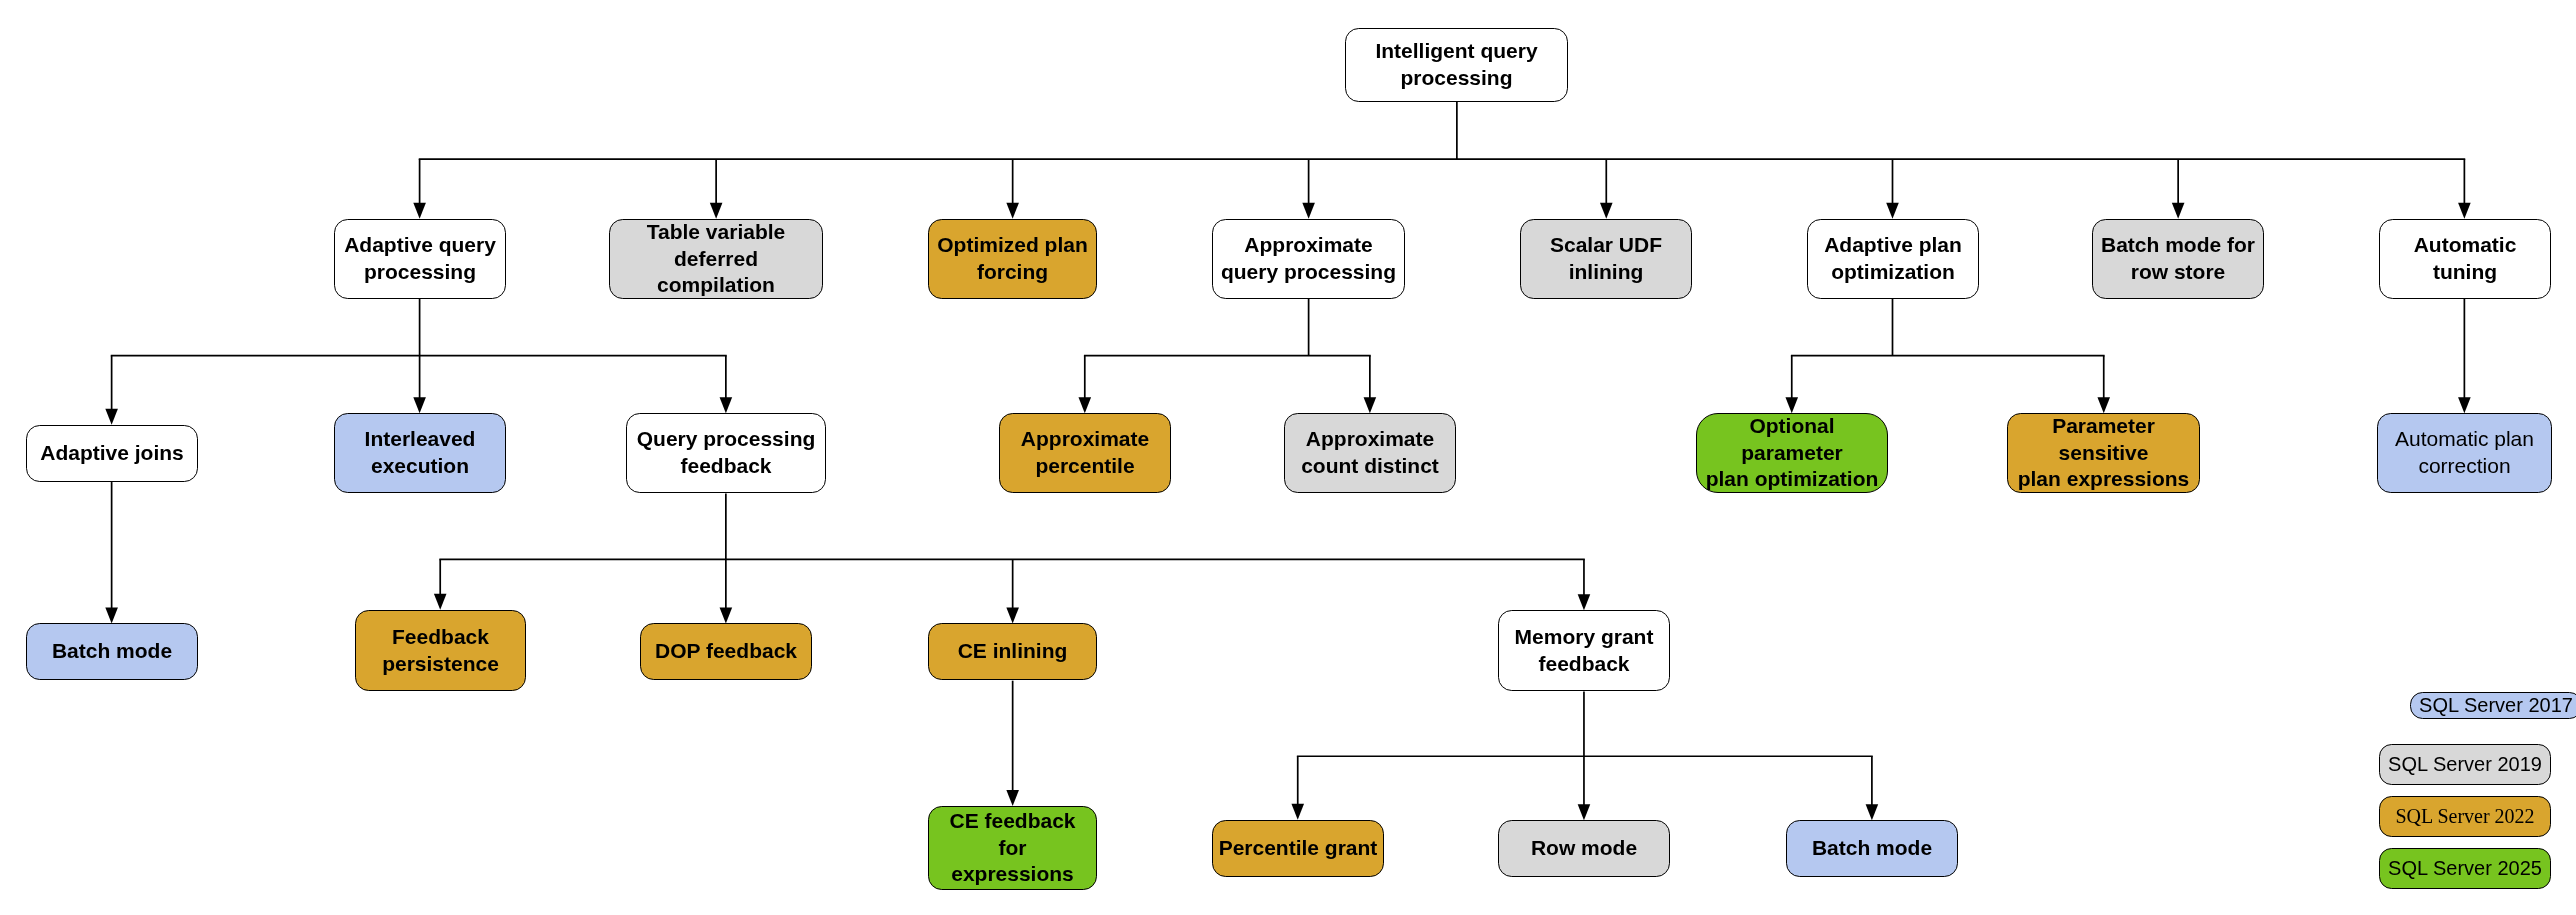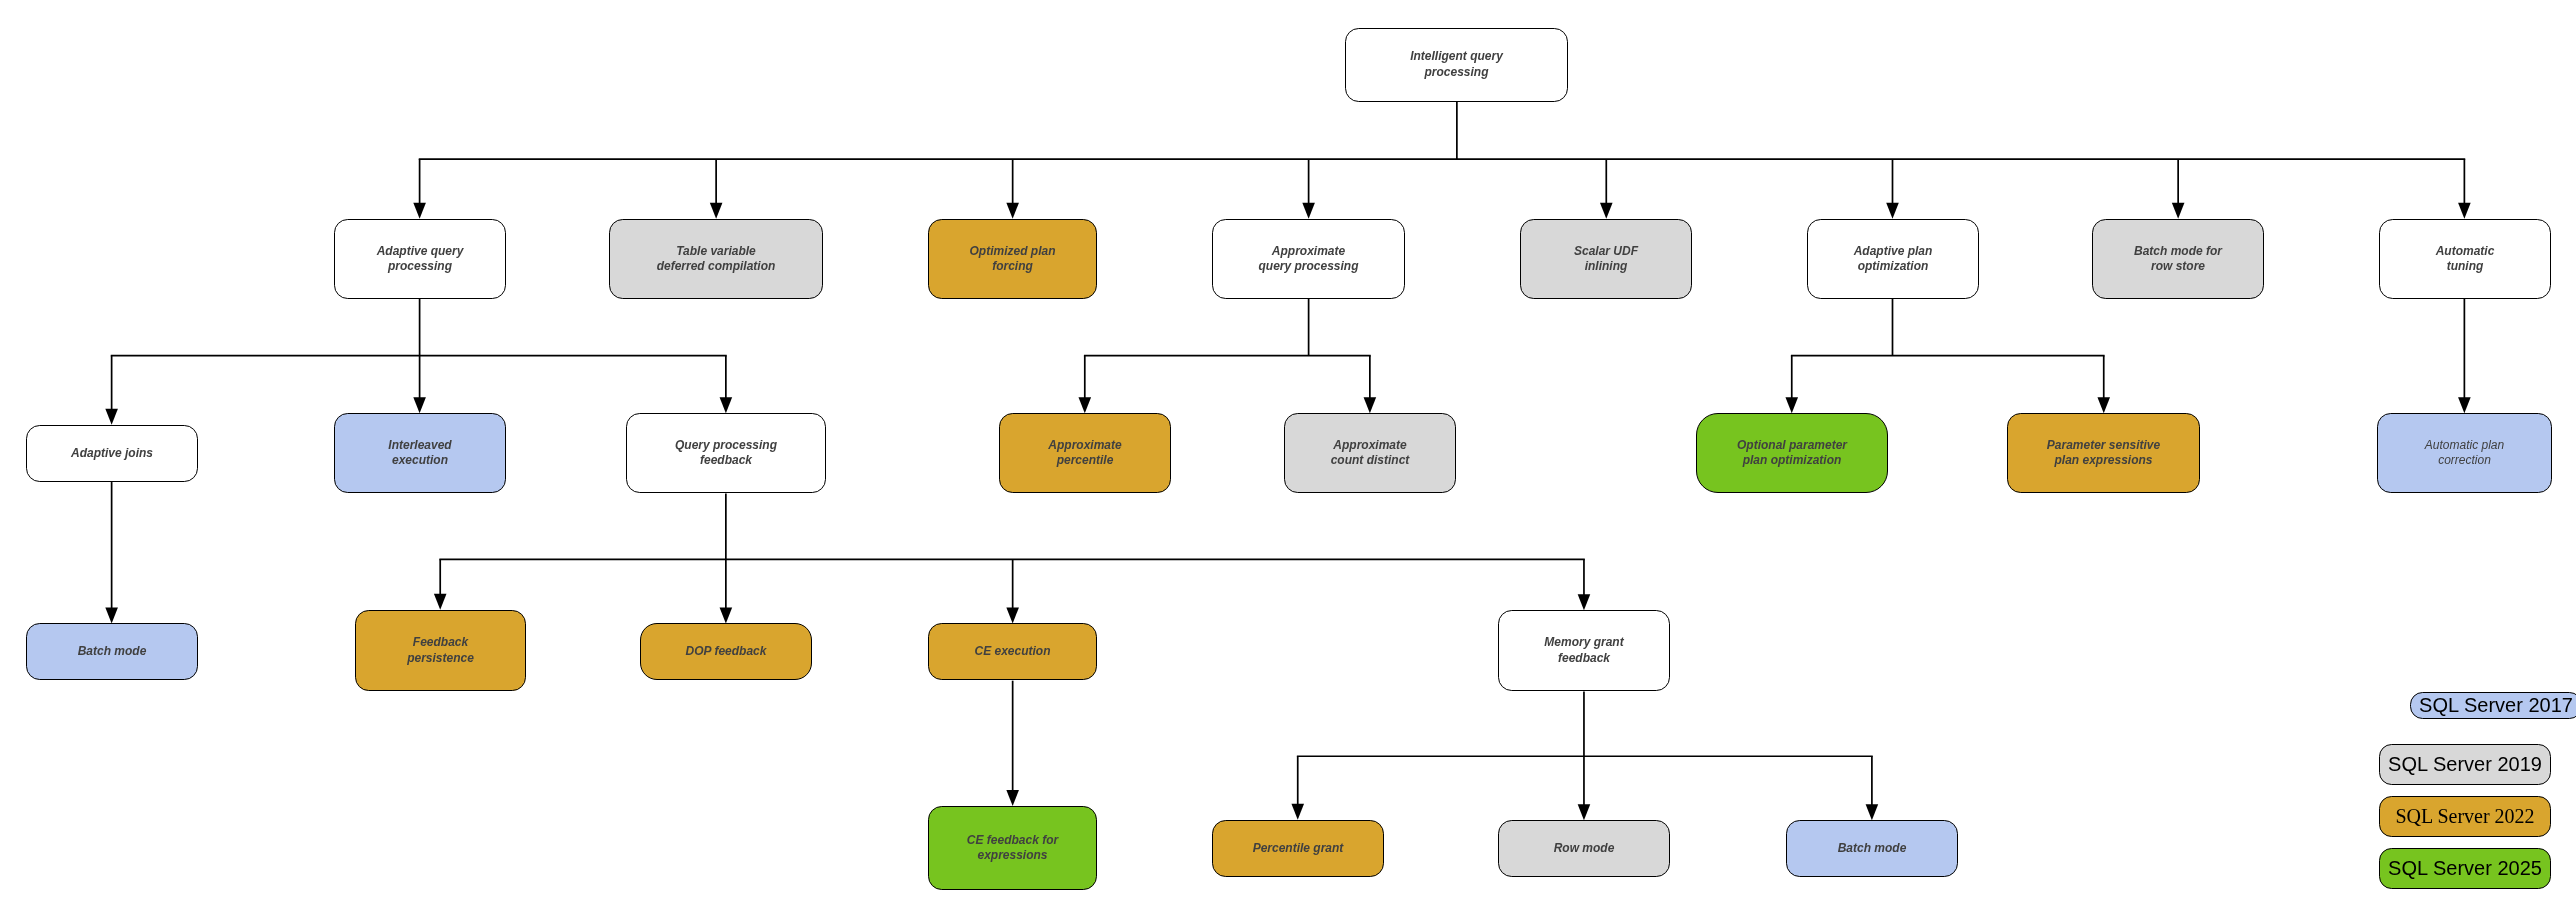--- a/index.html
+++ b/index.html
@@ -20,25 +20,24 @@
   .node {
     position: absolute;
     box-sizing: border-box;
     border: 1.7px solid #000000;
     border-radius: 13.7px;
     display: flex;
     align-items: center;
     justify-content: center;
     text-align: center;
     white-space: pre-line;
-    font-size: 12px;
+    font-size: 21px;
     line-height: 1.28;
-    color: #404040;
+    color: #000000;
     padding: 0 4.6px;
-    font-style: italic;
   }
   .legend-item {
     position: absolute;
     box-sizing: border-box;
     border: 1.7px solid #000000;
     border-radius: 12.6px;
     display: flex;
     align-items: center;
     justify-content: center;
     text-align: center;
@@ -146,22 +145,22 @@
 count distinct</div>
       <div class="node" style="left: 1696px; top: 413px; width: 192px; height: 80px; background: rgb(119, 196, 31); font-weight: 600; border-radius: 22px;">Optional parameter
 plan optimization</div>
       <div class="node" style="left: 2007px; top: 413px; width: 193px; height: 80px; background: rgb(217, 165, 46); font-weight: 600;">Parameter sensitive
 plan expressions</div>
       <div class="node" style="left: 2377px; top: 413px; width: 175px; height: 80px; background: rgb(181, 200, 240); font-weight: 400;">Automatic plan
 correction</div>
       <div class="node" style="left: 26px; top: 623px; width: 172px; height: 57px; background: rgb(181, 200, 240); font-weight: 600;">Batch mode</div>
       <div class="node" style="left: 355px; top: 610px; width: 171px; height: 81px; background: rgb(217, 165, 46); font-weight: 600;">Feedback
 persistence</div>
-      <div class="node" style="left: 640px; top: 623px; width: 172px; height: 57px; background: rgb(217, 165, 46); font-weight: 600; border-radius: 17px;">DOP feedback</div>
-      <div class="node" style="left: 928px; top: 623px; width: 169px; height: 57px; background: rgb(217, 165, 46); font-weight: 600;">CE execution</div>
+      <div class="node" style="left: 640px; top: 623px; width: 172px; height: 57px; background: rgb(217, 165, 46); font-weight: 600;">DOP feedback</div>
+      <div class="node" style="left: 928px; top: 623px; width: 169px; height: 57px; background: rgb(217, 165, 46); font-weight: 600;">CE inlining</div>
       <div class="node" style="left: 1498px; top: 610px; width: 172px; height: 81px; background: rgb(255, 255, 255); font-weight: 700;">Memory grant
 feedback</div>
       <div class="node" style="left: 928px; top: 806px; width: 169px; height: 84px; background: rgb(119, 196, 31); font-weight: 600;">CE feedback for
 expressions</div>
       <div class="node" style="left: 1212px; top: 820px; width: 172px; height: 57px; background: rgb(217, 165, 46); font-weight: 600;">Percentile grant</div>
       <div class="node" style="left: 1498px; top: 820px; width: 172px; height: 57px; background: rgb(216, 216, 216); font-weight: 600;">Row mode</div>
       <div class="node" style="left: 1786px; top: 820px; width: 172px; height: 57px; background: rgb(181, 200, 240); font-weight: 600;">Batch mode</div>
     </div>
   <div id="legend">
       <div class="legend-item" style="left: 2379px; top: 692px; width: 172px; height: 27px; background: rgb(181, 200, 240); margin-left: 31px;">SQL Server 2017</div>

